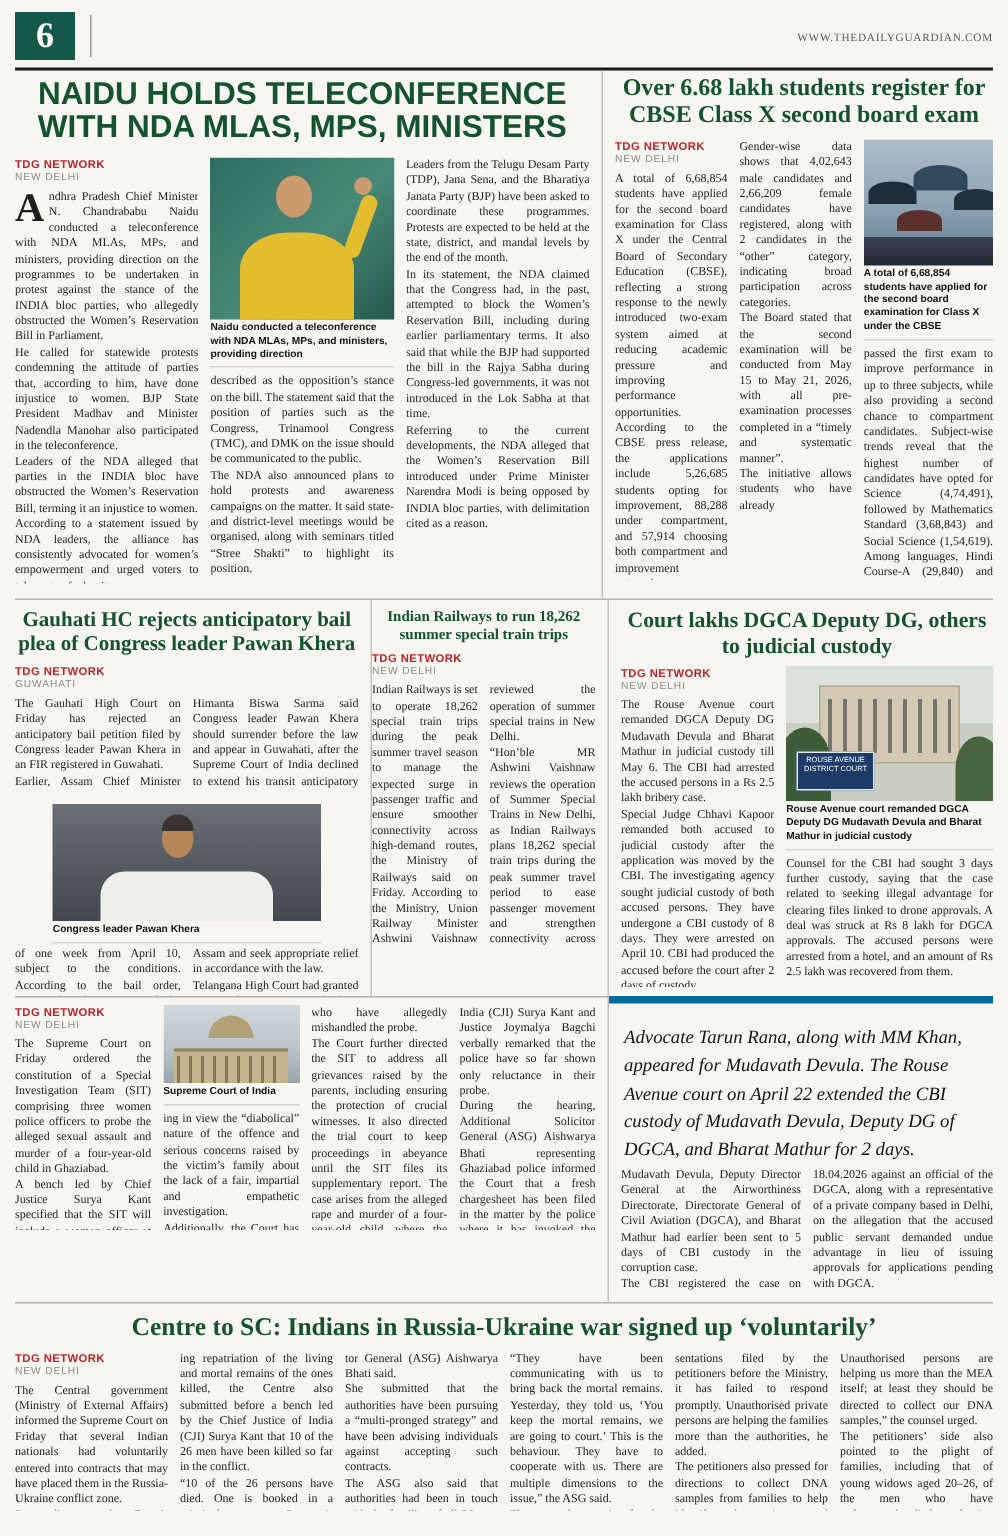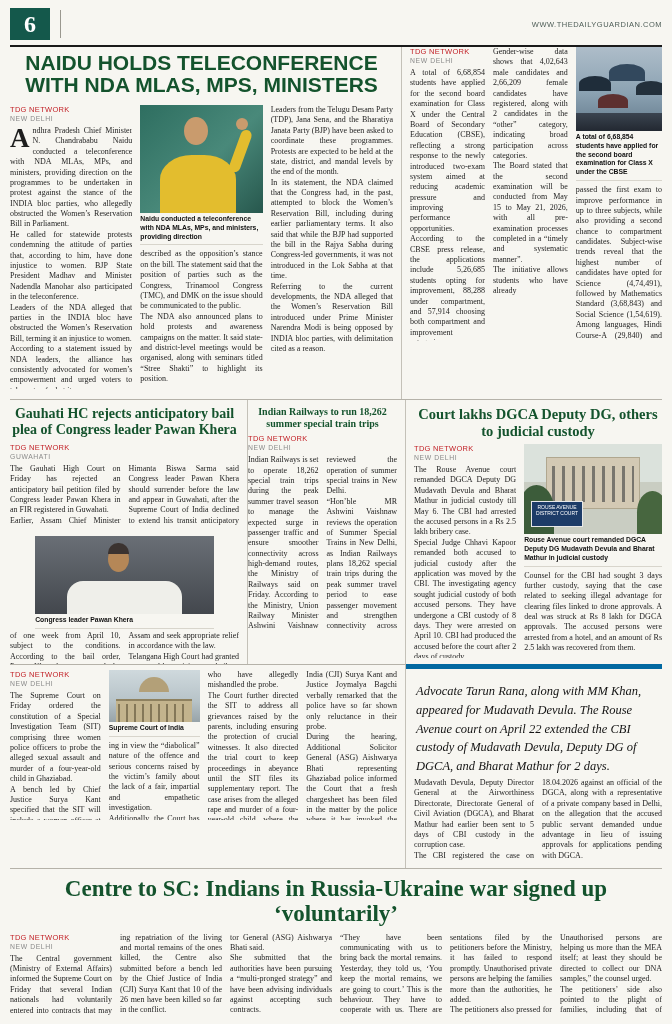--- a/index.html
+++ b/index.html
@@ -10,25 +10,25 @@
   
   .masthead { display:flex; align-items:center; gap:10px; padding:4px 0 5px; border-bottom:2px solid #1a1a1a; }
   .pagenum { background:#14584b; color:#fff; font-size:24px; font-weight:bold; width:40px; height:32px;
              display:flex; align-items:center; justify-content:center; }
   .section { font-size:29px; font-weight:bold; letter-spacing:2px; color:#1b1b1b; }
   .mast-divider { width:1px; height:28px; background:#9a988f; }
   .pub { font-family:"Liberation Sans", sans-serif; }
   .pub-name { font-size:8px; font-weight:bold; letter-spacing:.5px; color:#111; }
   .pub-date { font-size:6.8px; color:#6d6d6d; letter-spacing:.6px; margin-top:2px; }
   .pub-city { font-size:6.8px; color:#6d6d6d; letter-spacing:.6px; margin-top:1px; }
-  .website { margin-left:auto; font-family:Liberation Sans, sans-serif; font-size:7.5px; color:#4f5e58; letter-spacing:.5px; }
+  .website { margin-left:auto; font-family:Liberation Serif, serif; font-size:7.5px; color:#4f5e58; letter-spacing:.5px; }
 
   
   .byline { margin:0 0 4px; font-family:"Liberation Sans", sans-serif; }
-  .agency { color:#c22127; font-weight:normal; font-size:7.5px; letter-spacing:.3px; }
+  .agency { color:#c22127; font-weight:bold; font-size:7.5px; letter-spacing:.3px; }
   .bcity  { color:#8a8a8a; font-size:6.8px; letter-spacing:.6px; margin-top:1px; }
   .bt { font-size:8px; line-height:1.3; text-align:justify; white-space:pre-line; color:#1d1d1d;
         hyphens:auto; -webkit-hyphens:auto; }
   .dropcap::first-letter { float:left; font-size:27px; line-height:23px; padding:1px 3px 0 0; font-weight:bold; }
   .cols { display:flex; gap:8px; overflow:hidden; }
   .col { flex:1 1 0; min-width:0; overflow:hidden; }
   .flow2 { column-count:2; column-gap:8px; column-fill:auto; overflow:hidden; }
   figure { margin:0 0 4px; }
   .photo { width:100%; position:relative; overflow:hidden; }
   .cap { font-family:"Liberation Sans", sans-serif; font-size:6.8px; font-weight:bold; line-height:1.3;
@@ -36,21 +36,21 @@
 
   
   h1,h2 { color:#14532d;text-align:center; }
   .hl-naidu { font-family:"Liberation Sans", sans-serif; font-size:21px; font-weight:700; line-height:1.07; margin:5px 0 8px; }
   .hl-serif { font-family:"Liberation Serif", serif; font-weight:700; }
   .hl-cbse  { font-size:16px; line-height:1.12; margin:3px 0 7px; }
   .hl-khera { font-size:14px; line-height:1.14; margin:1px 0 5px; }
   .hl-rail  { font-size:10px; line-height:1.16; margin:1px 0 5px; }
   .hl-dgca  { font-size:14.5px; line-height:1.14; margin:1px 0 5px; }
   .hl-sit   { font-size:18.5px; line-height:1.1; margin:2px 0 6px; }
-  .hl-centre{ font-size:23px; line-height:1.1; margin:3px 0 6px; }
+  .hl-centre{ font-size:17px; line-height:1.1; margin:3px 0 6px; }
 
   
   .band1 { display:flex; height:352px; overflow:hidden; }
   .naidu-cell { width:392px; padding-right:8px; border-right:1px solid #c4c1b8; overflow:hidden; }
   .cbse-cell { flex:1; padding-left:8px; overflow:hidden; }
   .cols-naidu { height:284px; }
   .cols-cbse { height:294px; }
 
   .band2 { display:grid; grid-template-columns:238px 158px 1fr; grid-template-rows:264px 204px;
            border-top:1px solid #b5b2a9; overflow:hidden; }
@@ -153,20 +153,21 @@
         </div>
         <div class="col">
           <div class="bt">Leaders from the Telugu Desam Party (TDP), Jana Sena, and the Bharatiya Janata Party (BJP) have been asked to coordinate these programmes. Protests are expected to be held at the state, district, and mandal levels by the end of the month.
 In its statement, the NDA claimed that the Congress had, in the past, attempted to block the Women’s Reservation Bill, including during earlier parliamentary terms. It also said that while the BJP had supported the bill in the Rajya Sabha during Congress-led governments, it was not introduced in the Lok Sabha at that time.
 Referring to the current developments, the NDA alleged that the Women’s Reservation Bill introduced under Prime Minister Narendra Modi is being opposed by INDIA bloc parties, with delimitation cited as a reason.</div>
         </div>
       </div>
     </article>
 
     <article class="cbse-cell">
+      <h2 class="hl-serif hl-cbse">Over 6.68 lakh students register for CBSE Class X second board exam</h2>
       <div class="cols cols-cbse">
         <div class="col">
           <div class="byline">
             <div class="agency">TDG NETWORK</div>
             <div class="bcity">NEW DELHI</div>
           </div>
           <div class="bt">A total of 6,68,854 students have applied for the second board examination for Class X under the Central Board of Secondary Education (CBSE), reflecting a strong response to the newly introduced two-exam system aimed at reducing academic pressure and improving performance opportunities.
 According to the CBSE press release, the applications include 5,26,685 students opting for improvement, 88,288 under compartment, and 57,914 choosing both compartment and improvement categories.</div>
         </div>
         <div class="col">

